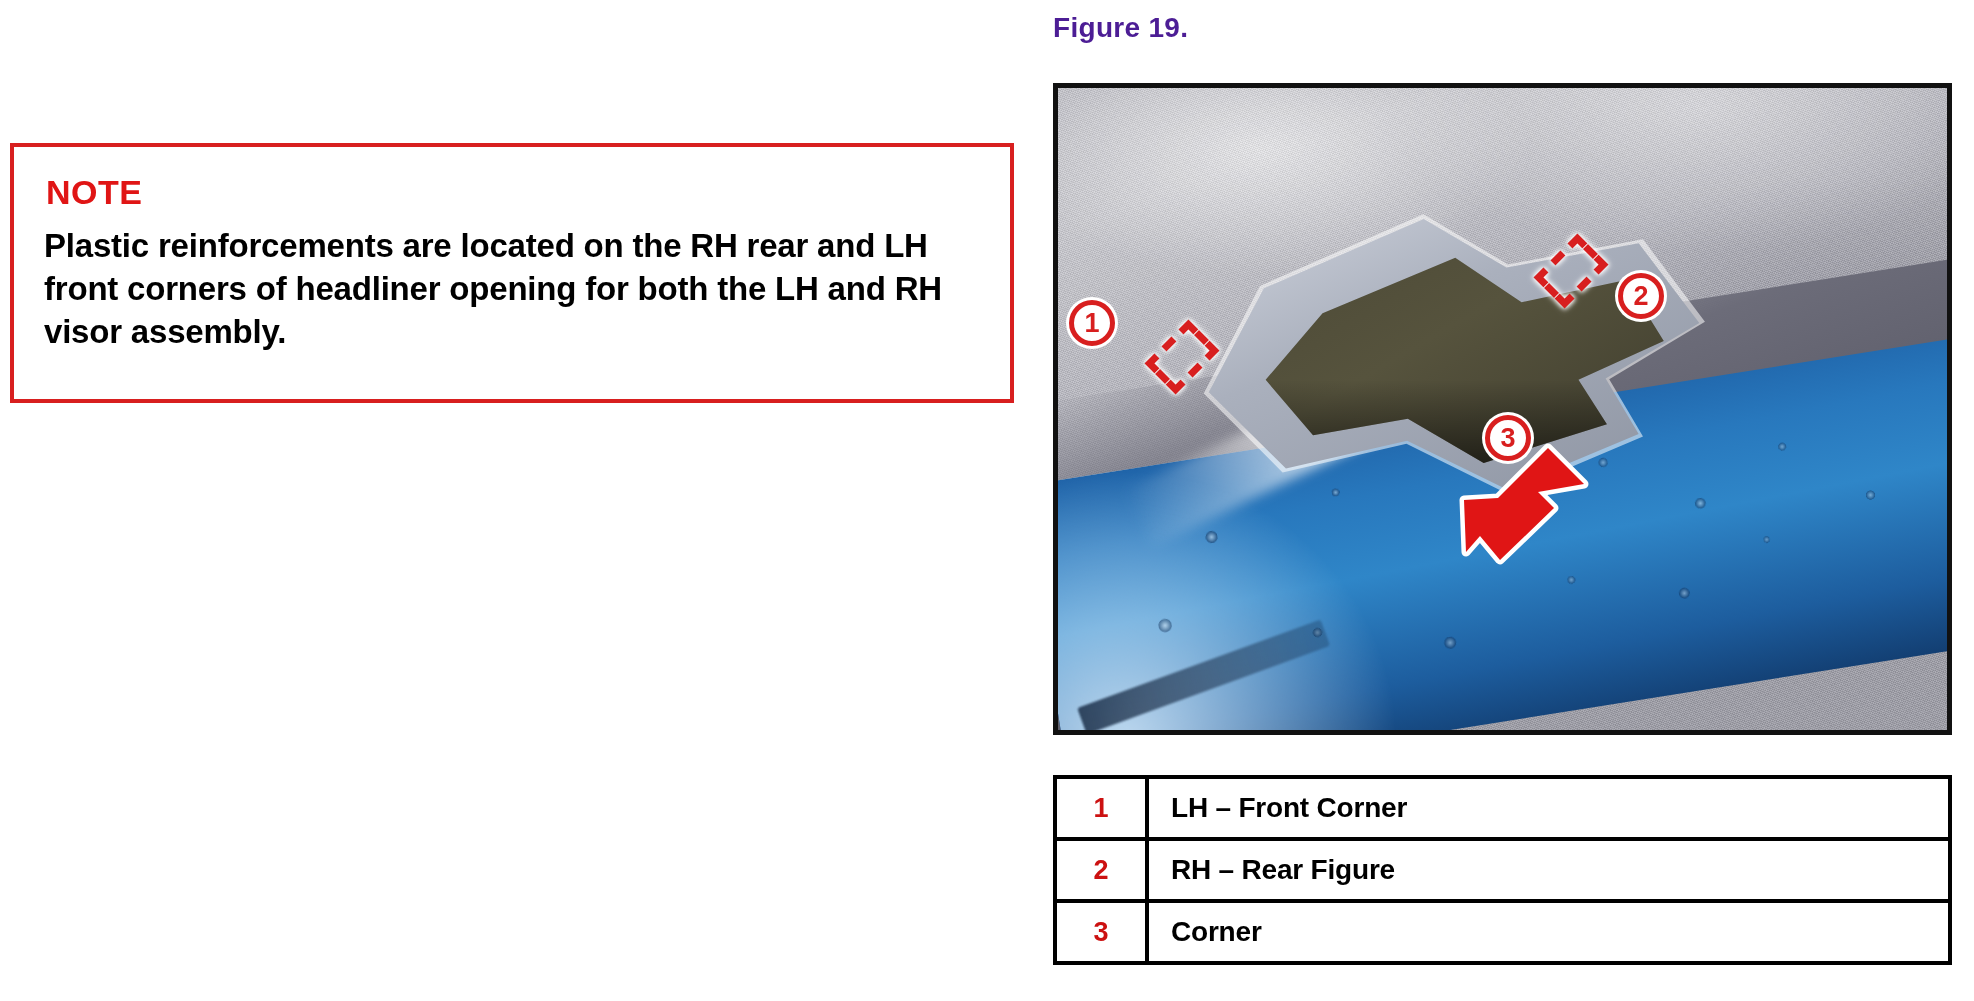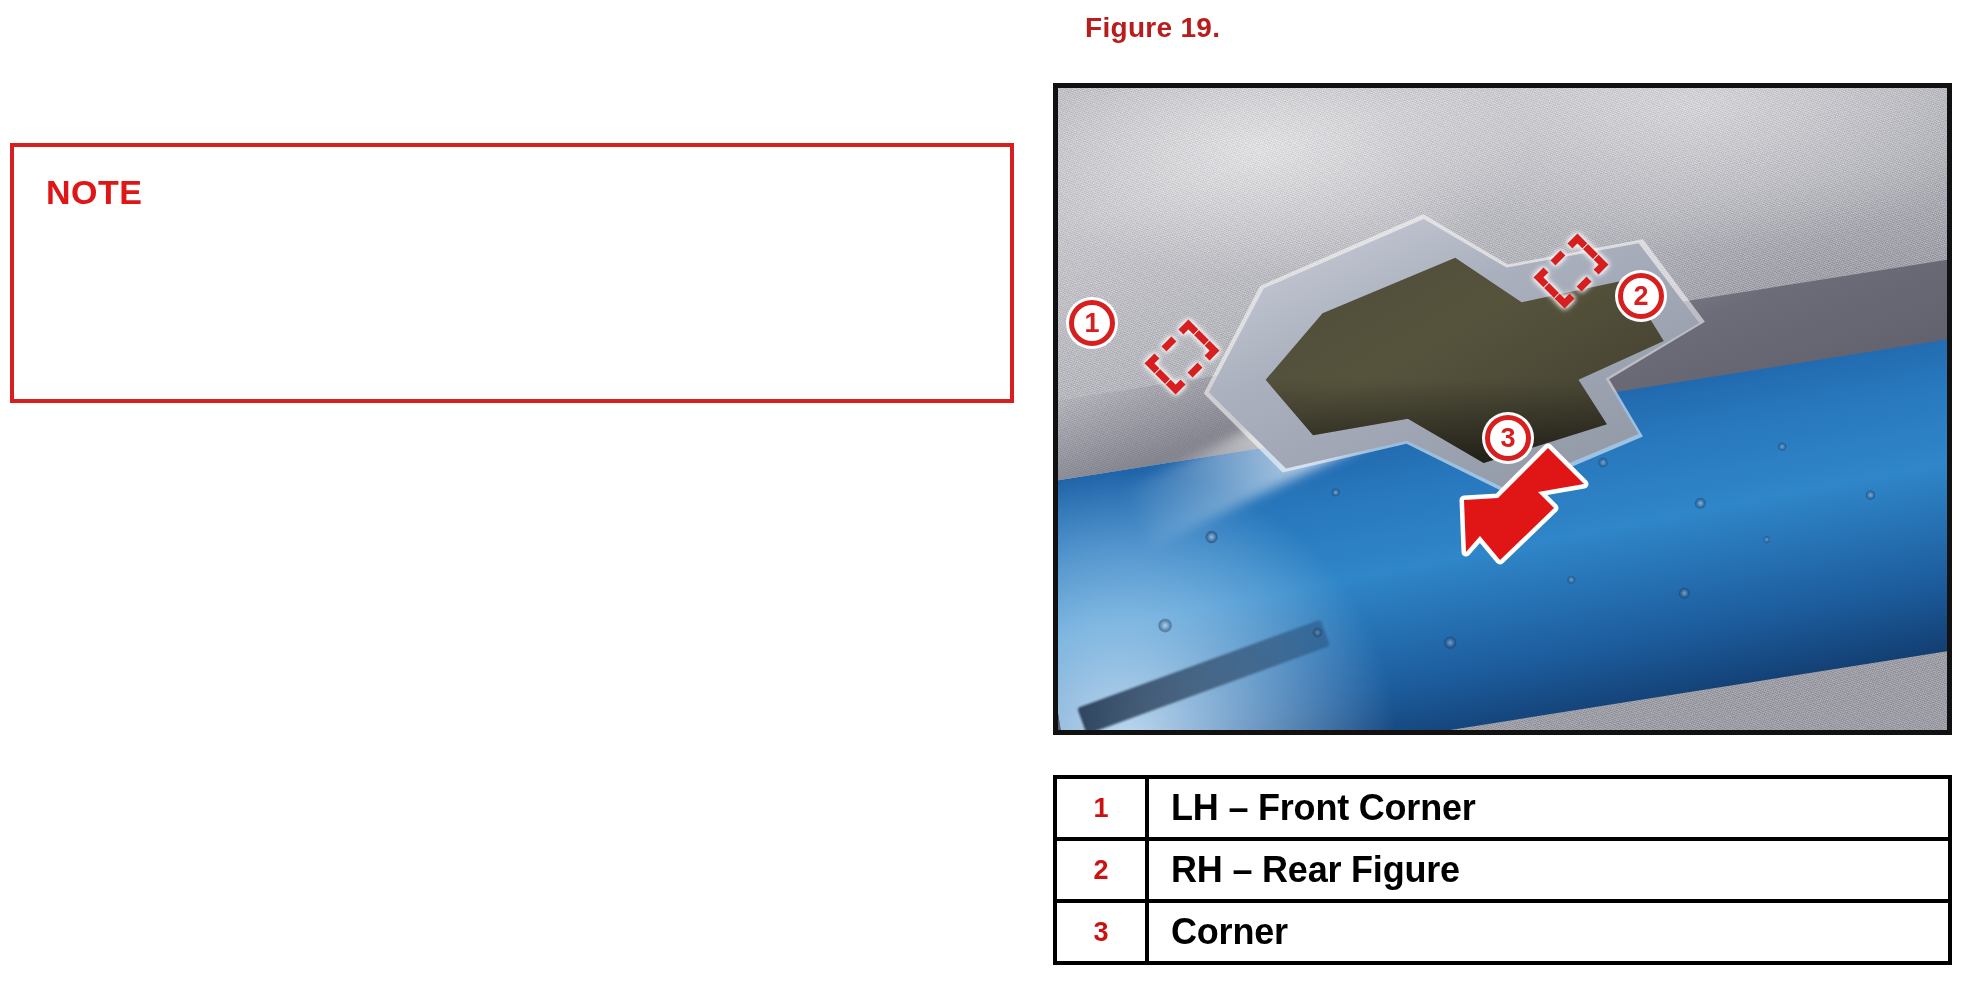--- a/index.html
+++ b/index.html
@@ -46,25 +46,24 @@
     font-weight: bold;
     line-height: 1.3;
     letter-spacing: -0.2px;
   }
 
   
   .figure-caption {
     position: absolute;
     left: 1053px;
     top: 12px;
-    color: #b91c1c;
+    color: #4c1d95;
     font-size: 28px;
     font-weight: bold;
     letter-spacing: 0.3px;
-    margin-left: 32px;
   }
 
   
   .photo-frame {
     position: absolute;
     left: 1053px;
     top: 83px;
     width: 899px;
     height: 652px;
     box-sizing: border-box;
@@ -251,31 +250,32 @@
   .legend-table td.num {
     width: 88px;
     text-align: center;
     padding: 0;
     color: #cc1111;
     font-size: 27px;
     font-weight: bold;
   }
   .legend-table td.label {
     color: #000000;
-    font-size: 36px;
+    font-size: 28px;
     font-weight: bold;
     letter-spacing: -0.2px;
     padding-left: 22px;
   }
 </style>
 </head>
 <body>
 
 <div class="note-box">
   <div class="note-title">NOTE</div>
+  <div class="note-body">Plastic reinforcements are located on the RH rear and LH front corners of headliner opening for both the LH and RH visor assembly.</div>
 </div>
 
 <div class="figure-caption">Figure 19.</div>
 
 <div class="photo-frame">
   <div class="photo-inner">
 
     <div class="headliner"></div>
     <div class="fabric-texture"></div>
     <div class="headliner-lower"></div>

